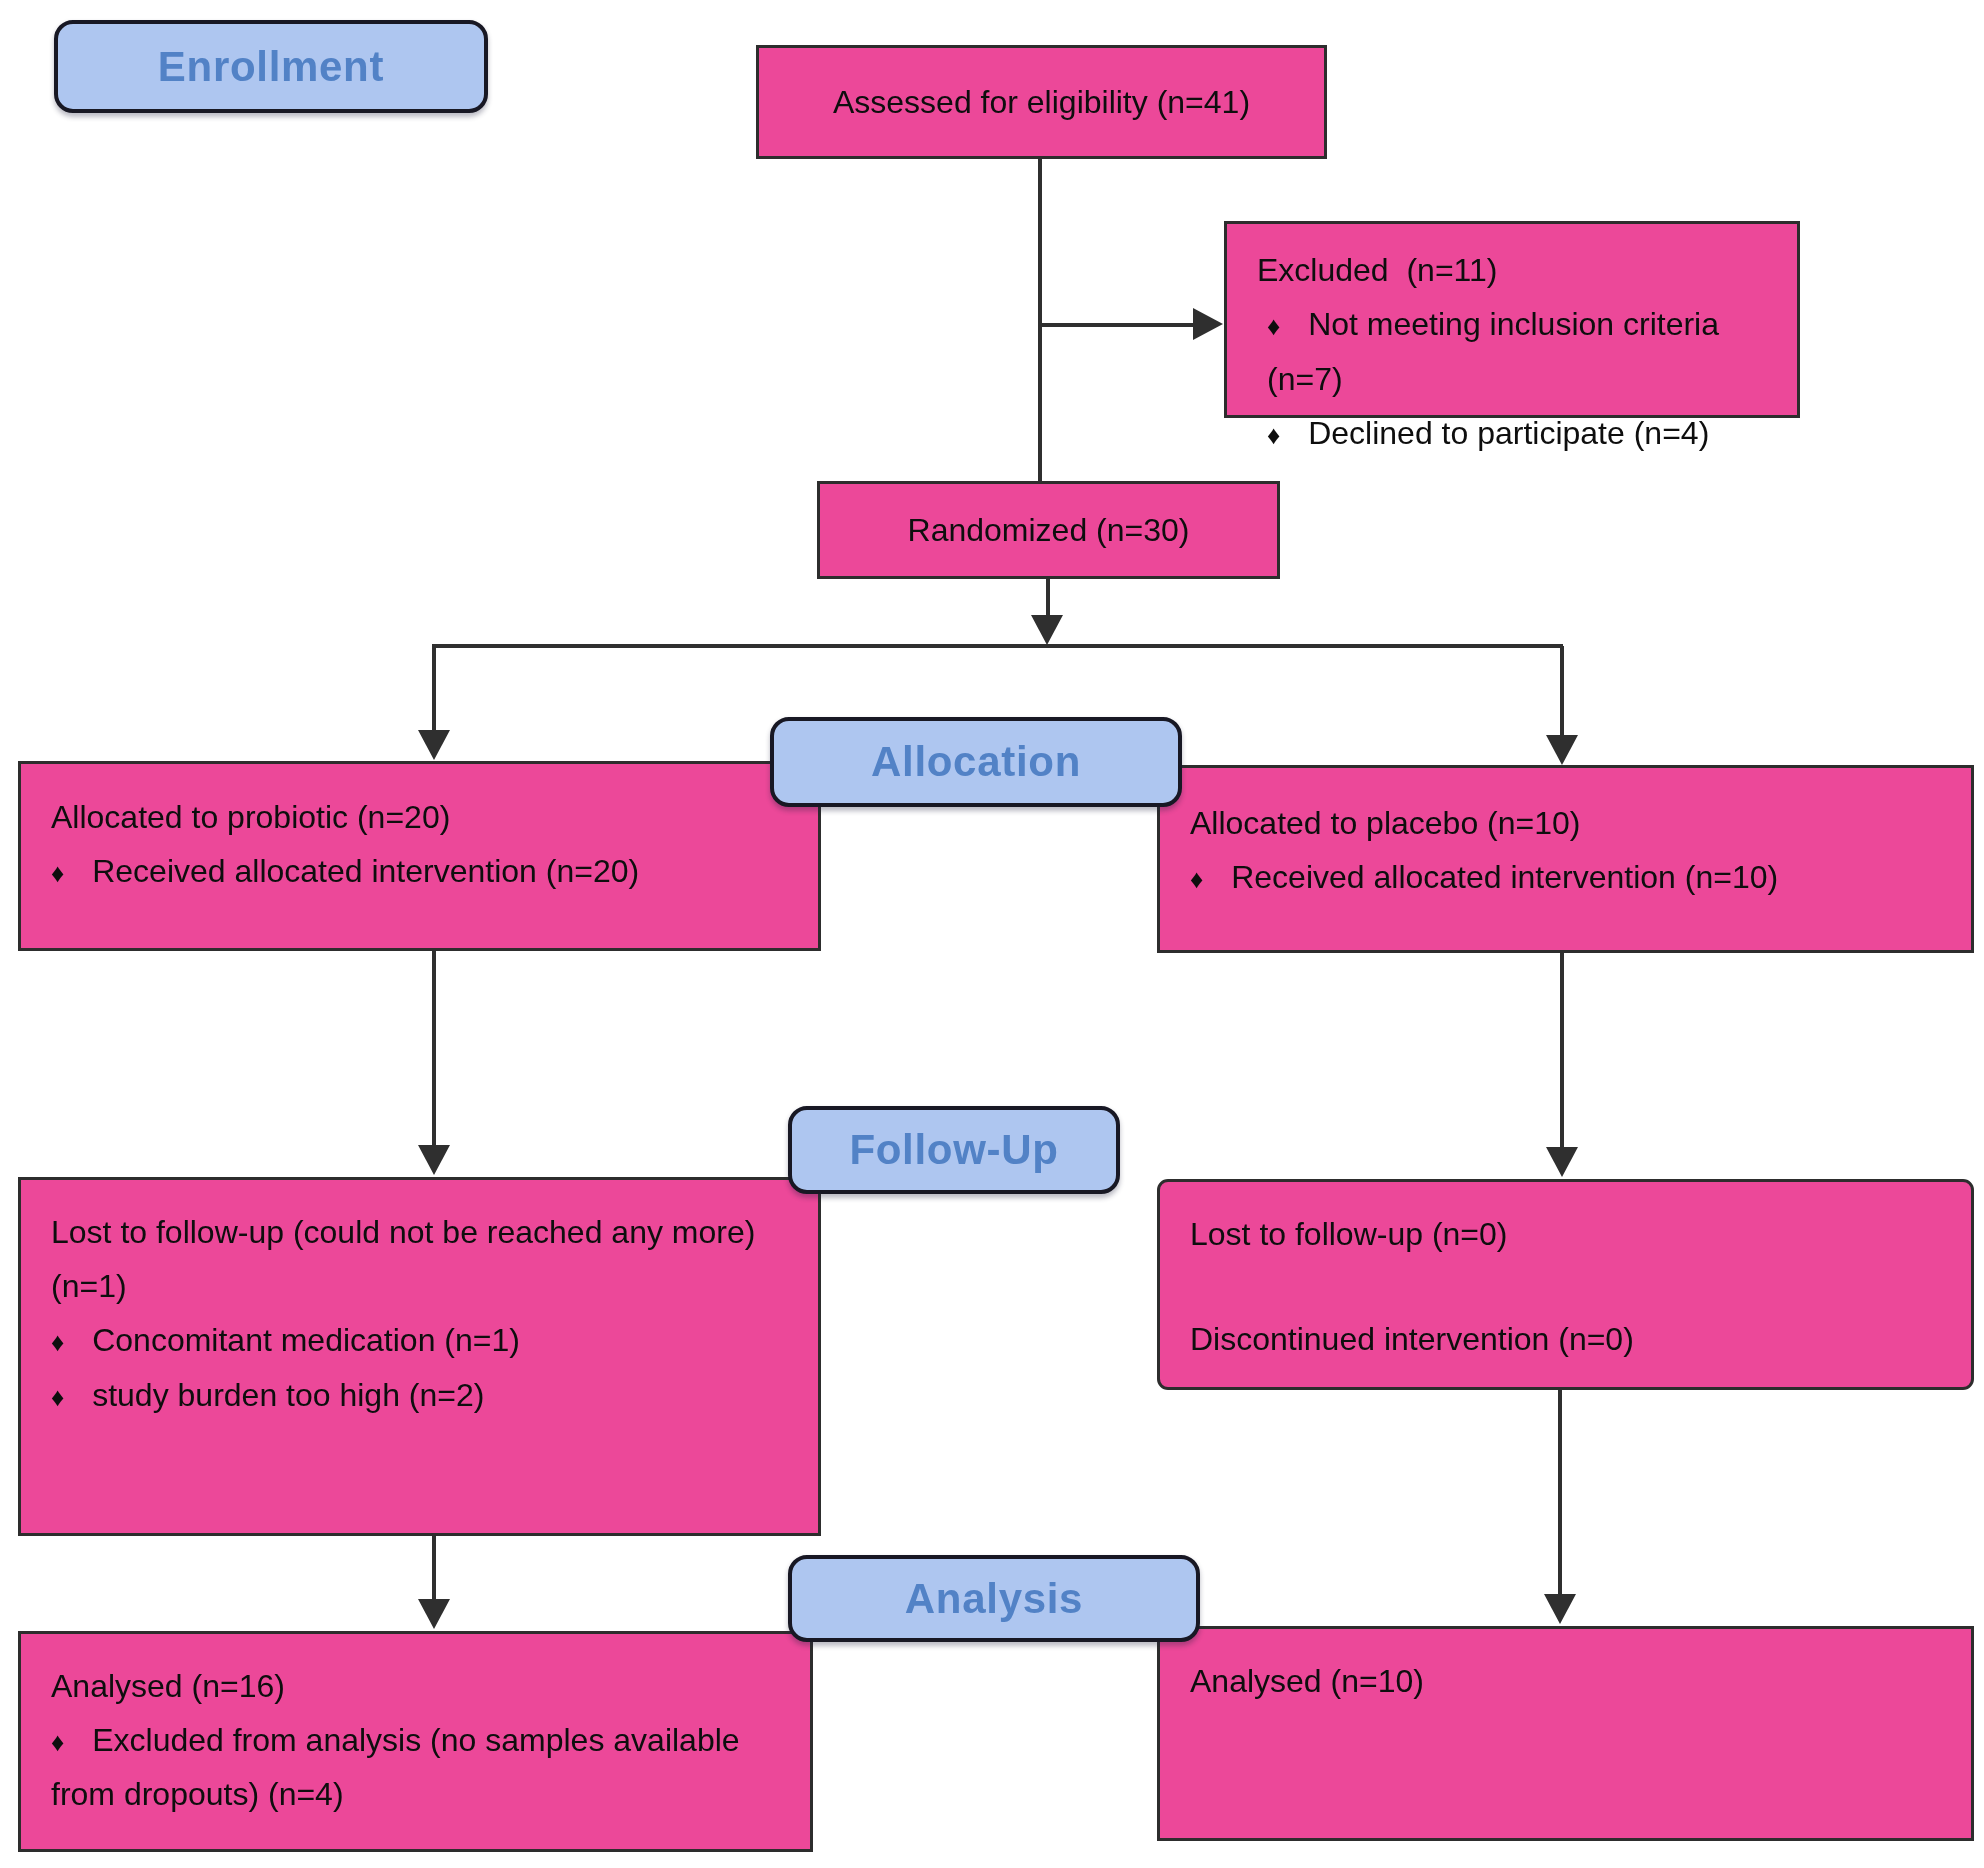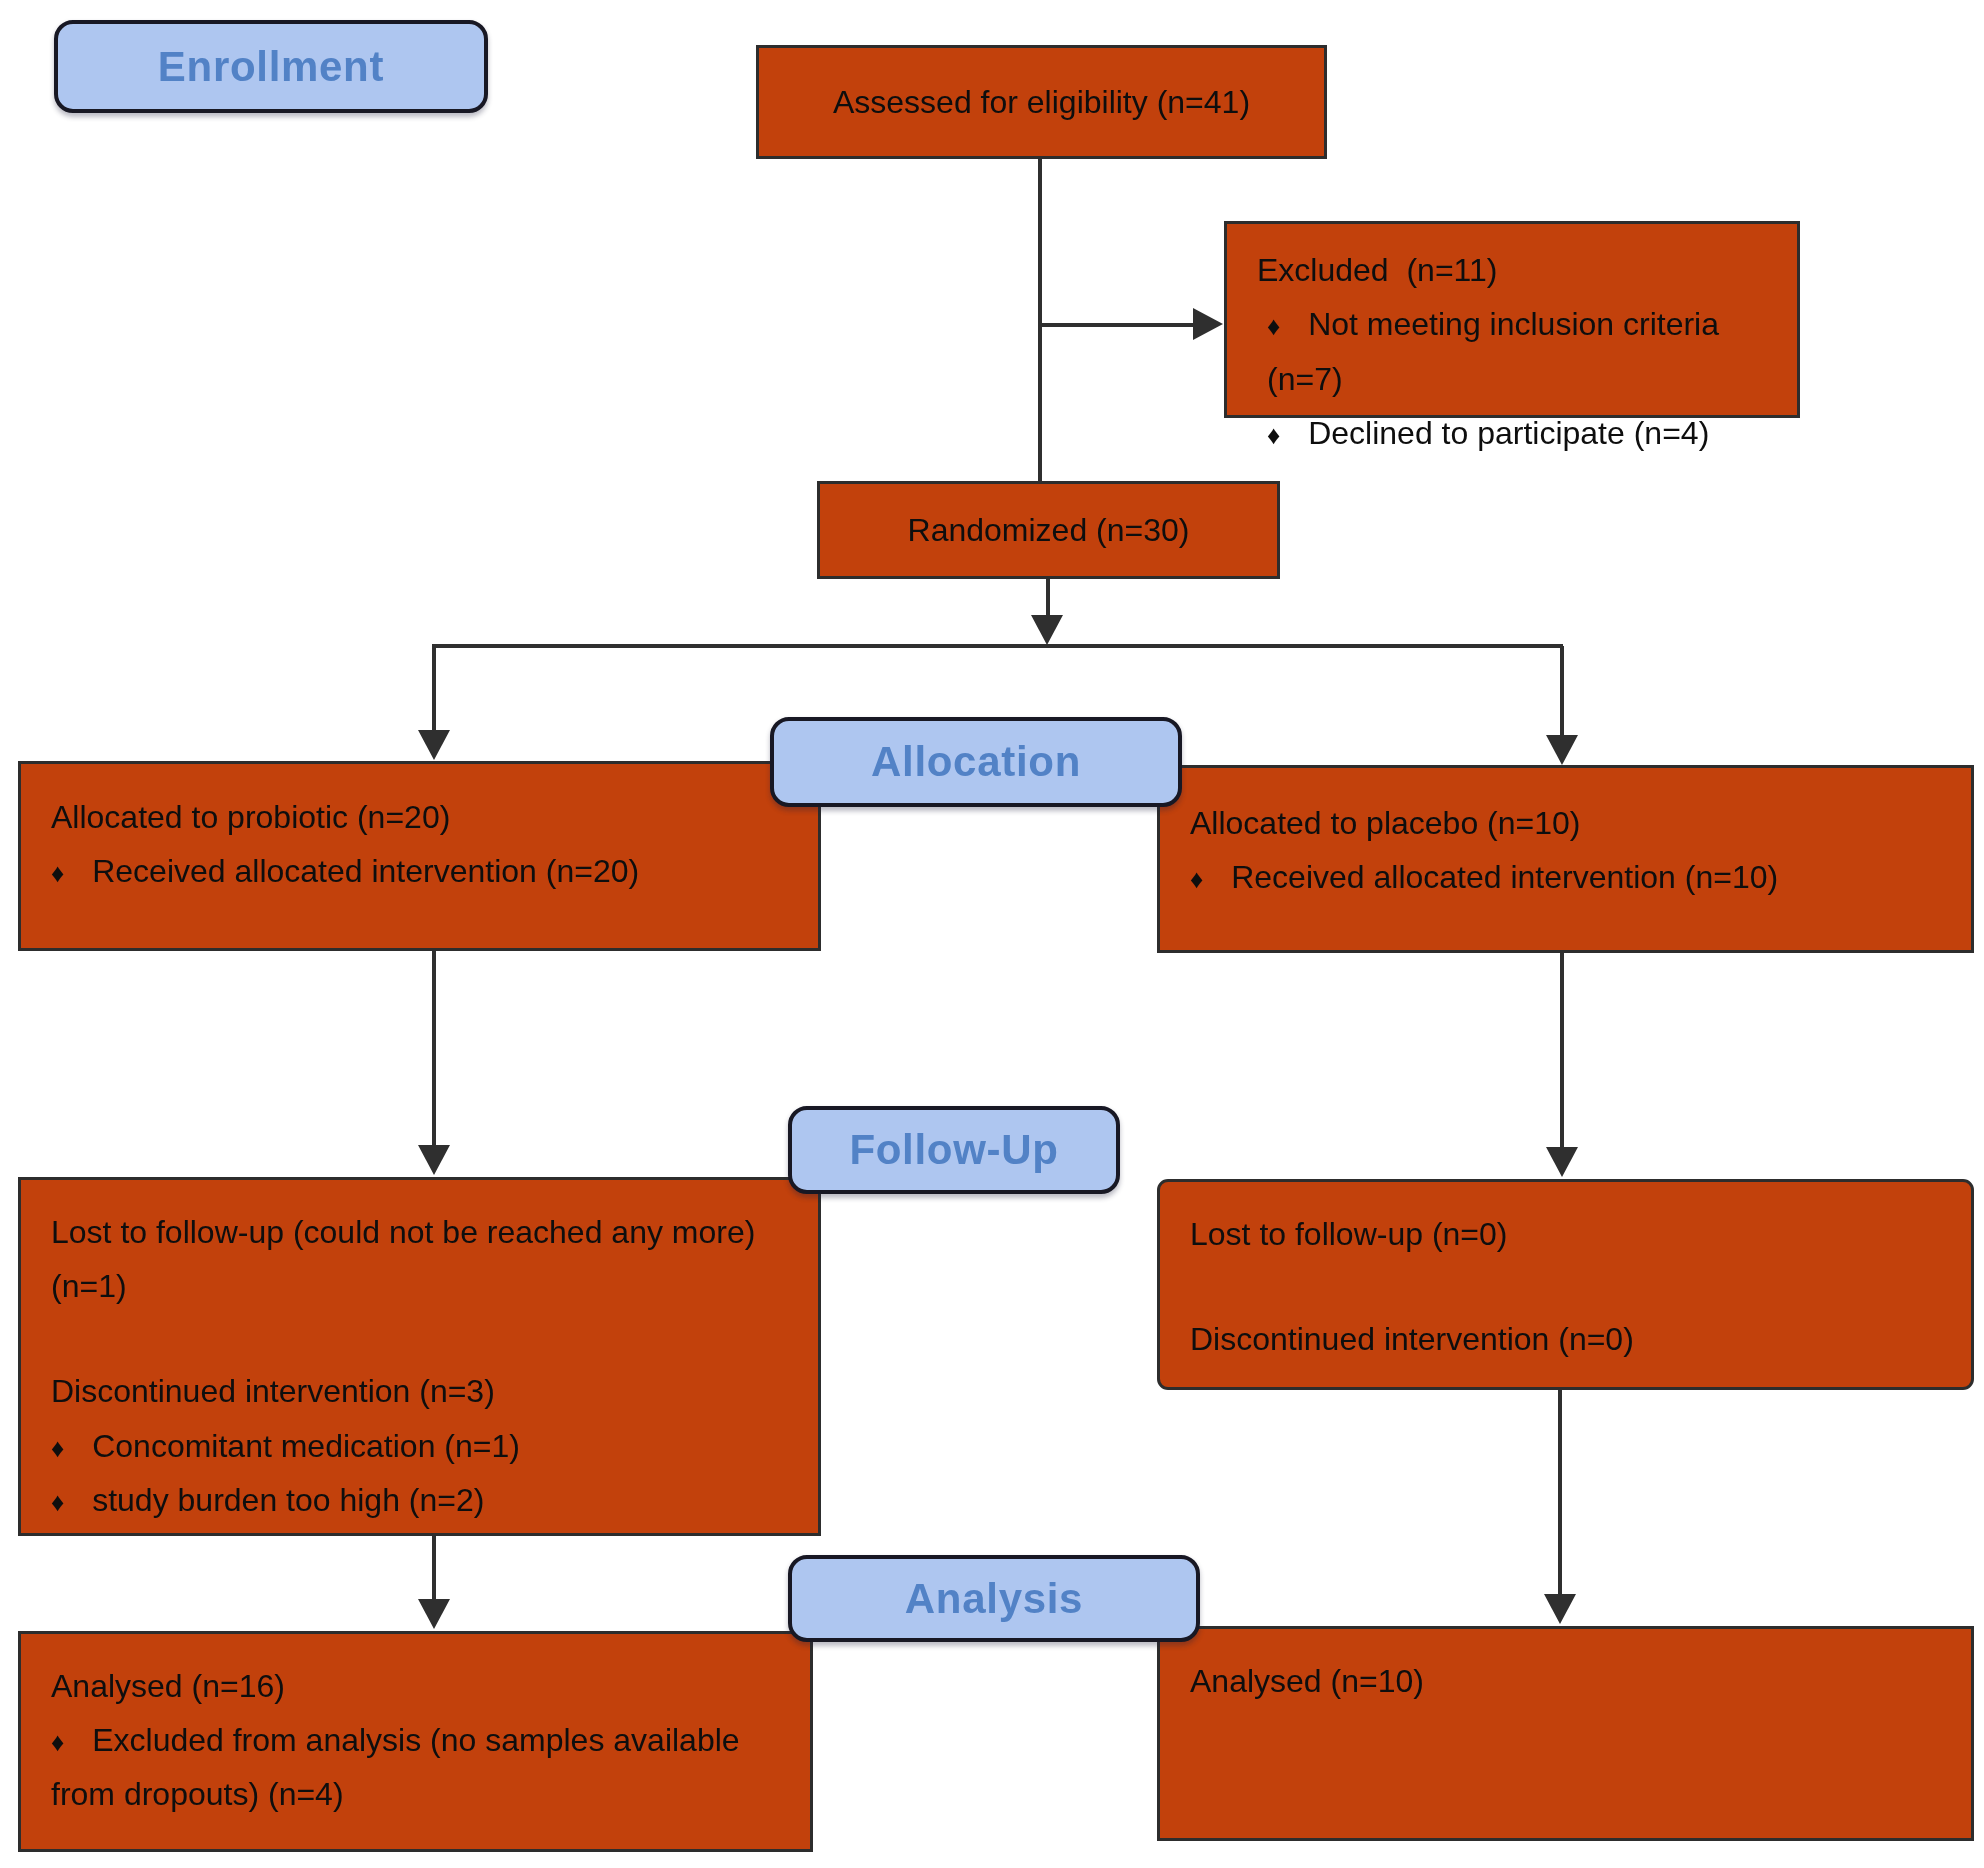--- a/index.html
+++ b/index.html
@@ -16,21 +16,21 @@
   body {
     width: 1985px; height: 1869px;
     position: relative; overflow: hidden;
     font-family: "Liberation Sans", sans-serif;
     color: var(--text);
   }
   .canvas { position: absolute; inset: 0; }
 
   .box {
     position: absolute;
-    background: #c2410c;
+    background: #ec4899;
     border: 3.6px solid var(--box-border);
     font-size: 32px;
     line-height: 1.7;
     color: var(--text);
     padding: 22px 30px;
     z-index: 2;
   }
   .box.center {
     display: flex; align-items: center; justify-content: center;
     padding: 0;
@@ -156,23 +156,20 @@
     <span class="line">
       <span class="diamond">♦</span>
       <span class="t">Received allocated intervention (n=10)</span>
     </span>
   </div>
 
   <div class="box" style="left:18px; top:1177px; width:803px; height:359px; padding-top:24.6px;">
     <span class="line">
       <span class="t">Lost to follow-up (could not be reached any more) (n=1)</span>
     </span>
-    <span class="line gap">
-      <span class="t">Discontinued intervention (n=3)</span>
-    </span>
     <span class="line">
       <span class="diamond">♦</span>
       <span class="t">Concomitant medication (n=1)</span>
     </span>
     <span class="line">
       <span class="diamond">♦</span>
       <span class="t">study burden too high (n=2)</span>
     </span>
   </div>
 

